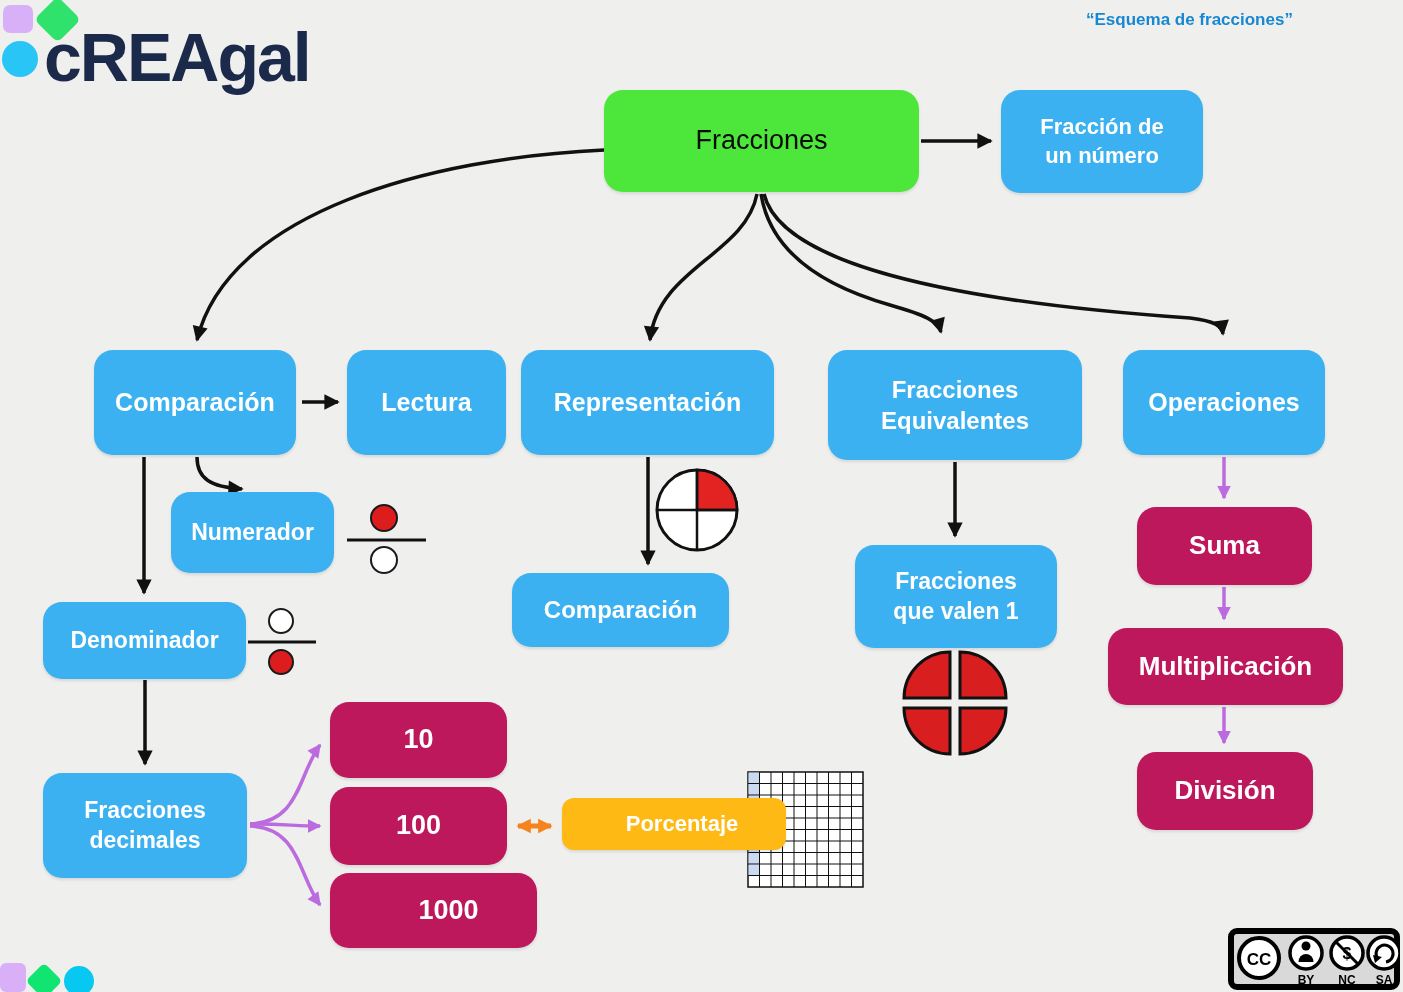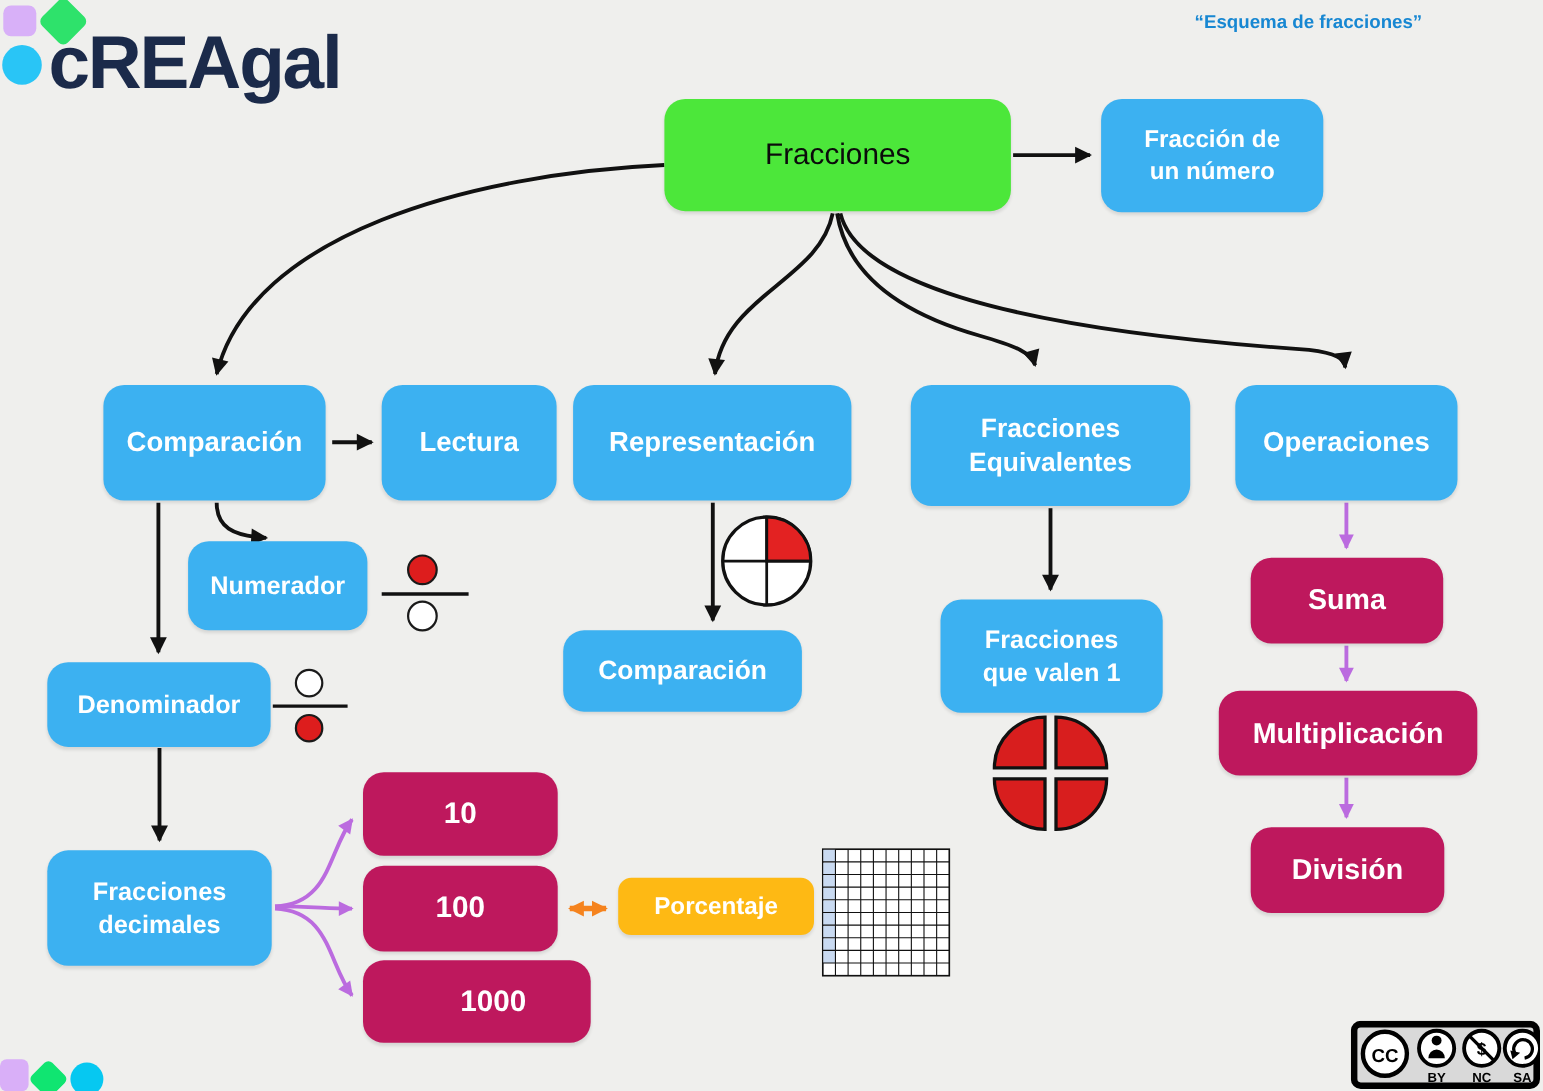--- a/index.html
+++ b/index.html
@@ -159,21 +159,21 @@
   </div>
 
   <div class="node pink" style="left:330px;top:787px;width:177px;height:78px;font-size:27px;">
     <span>100</span>
   </div>
 
   <div class="node pink" style="left:330px;top:873px;width:177px;height:75px;font-size:27px;padding-left:30px;">
     <span>1000</span>
   </div>
 
-  <div class="node orange" style="left:562px;top:798px;width:178px;height:52px;font-size:22px;">
+  <div class="node orange" style="left:562px;top:798px;width:208px;height:52px;font-size:22px;padding-left:16px;">
     <span>Porcentaje</span>
   </div>
 
   <div class="node blue" style="left:512px;top:573px;width:217px;height:74px;font-size:24px;">
     <span>Comparación</span>
   </div>
 
   <div class="node blue" style="left:855px;top:545px;width:202px;height:103px;font-size:23px;">
     <span>Fracciones</span>
     <span>que valen 1</span>

